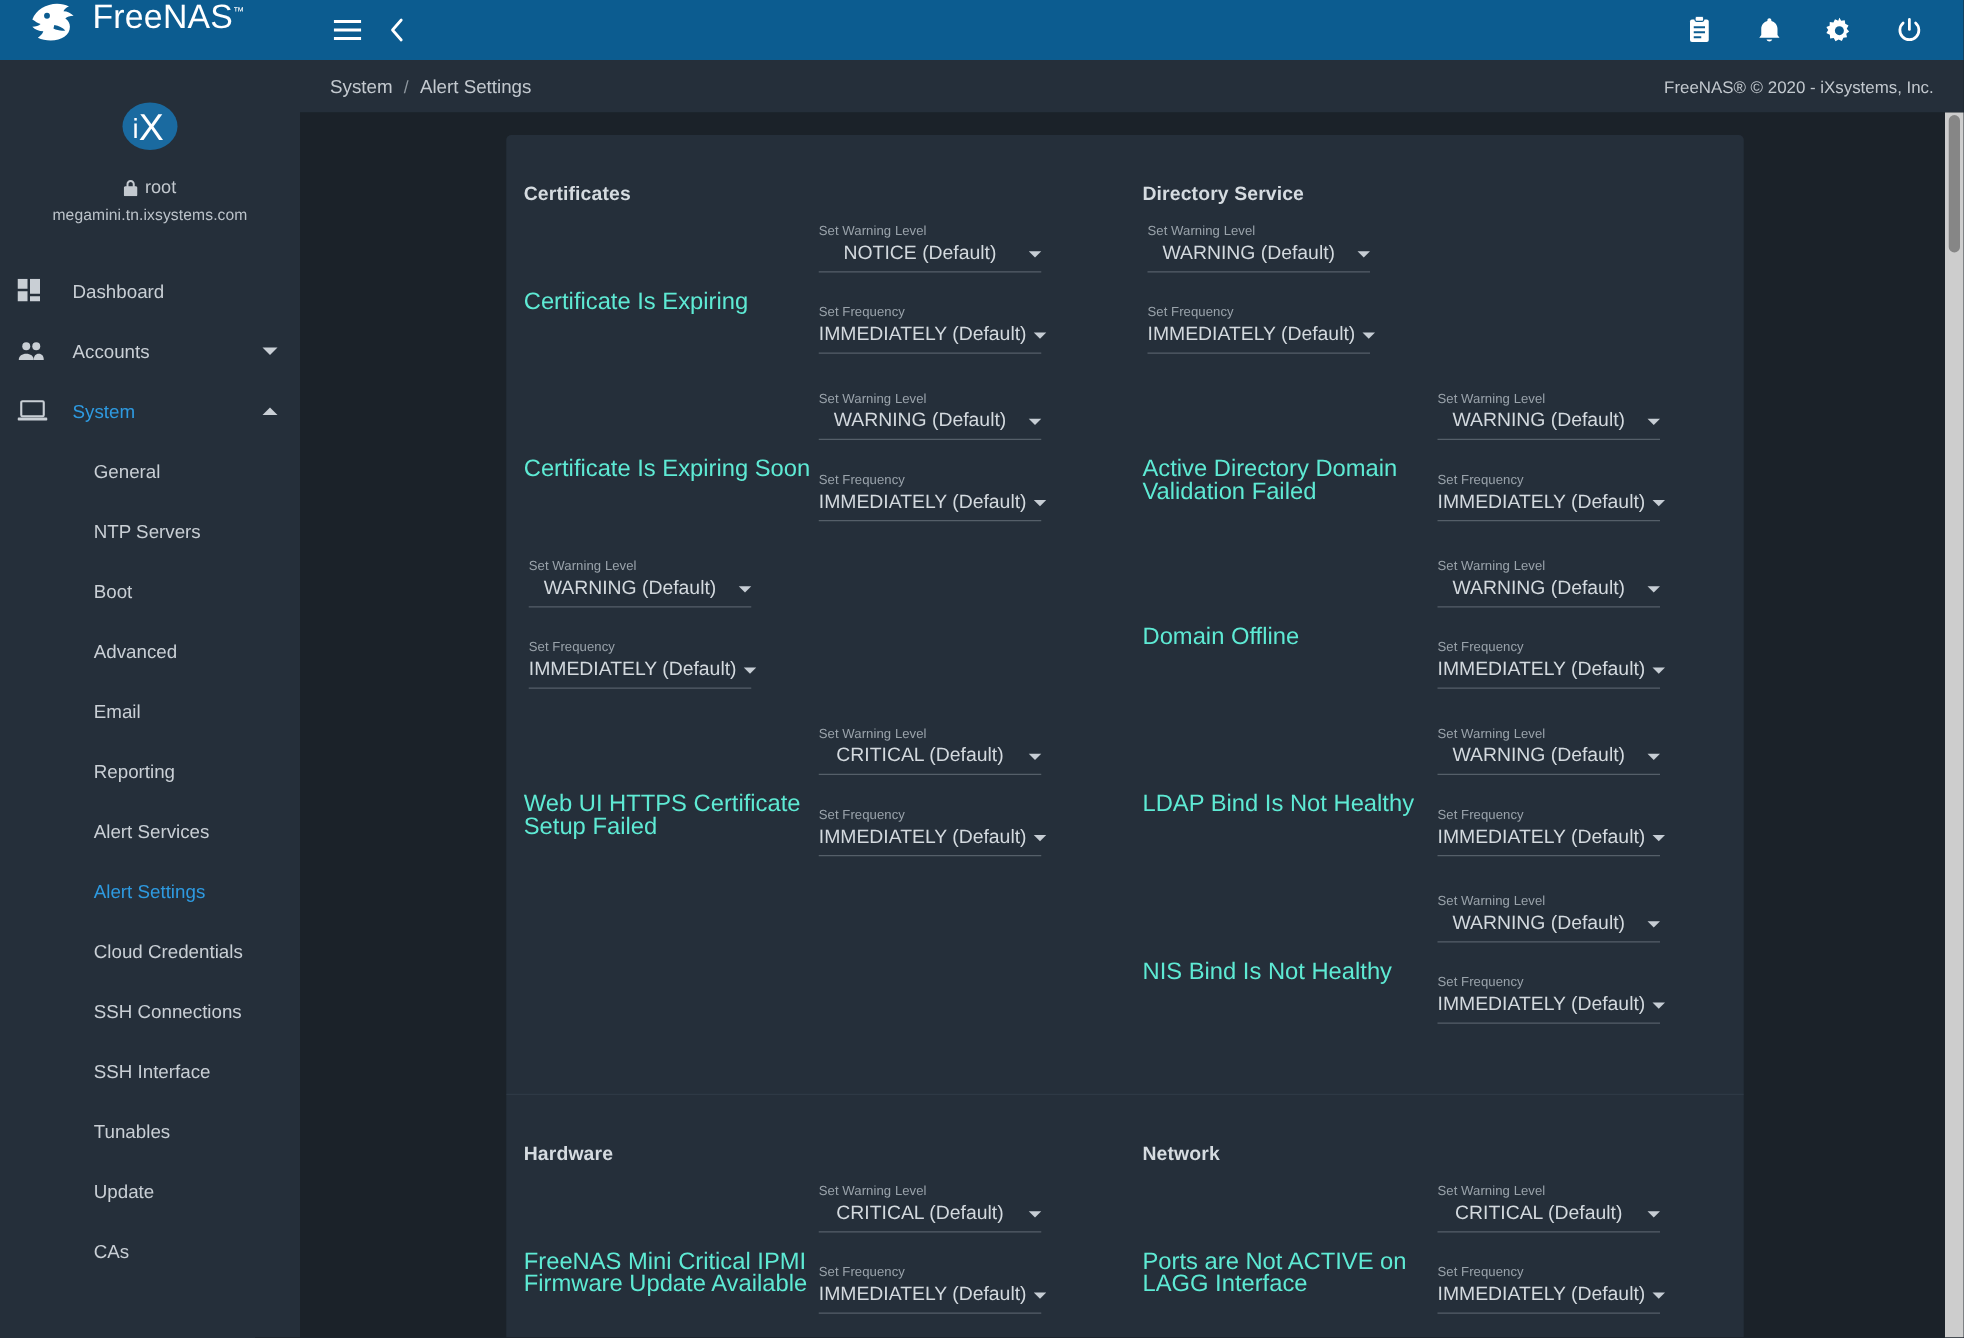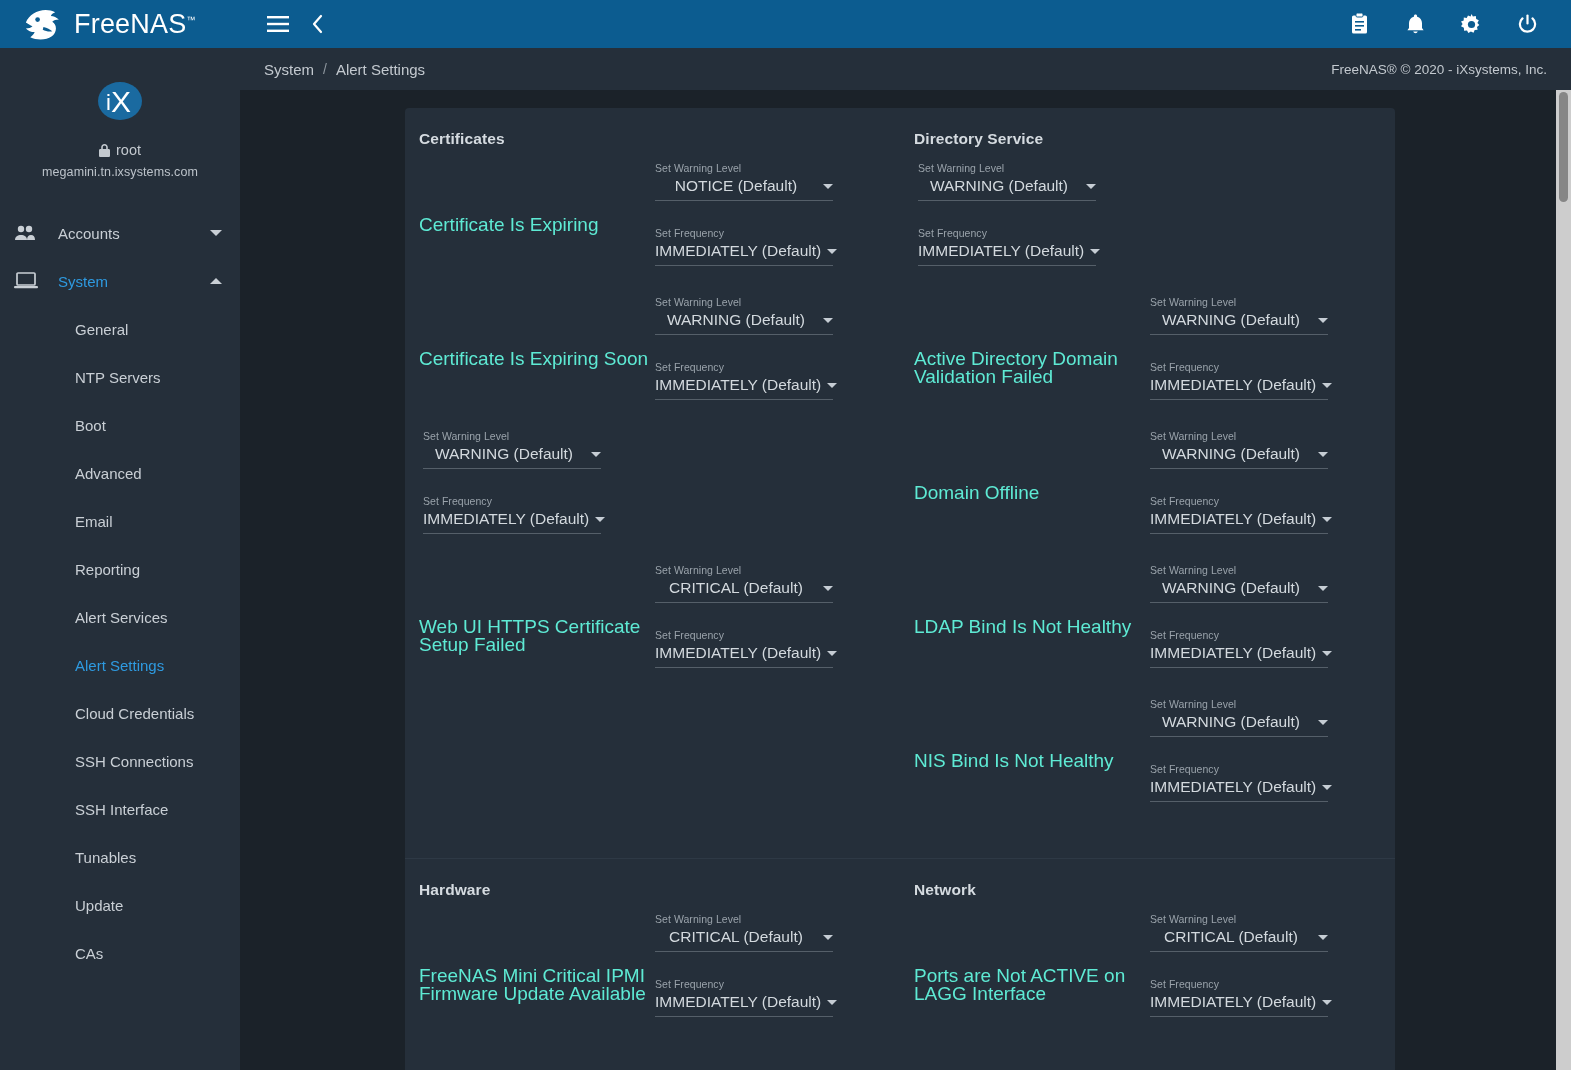--- a/index.html
+++ b/index.html
@@ -17,21 +17,21 @@
   .sidebar {
     width: 240px; height: 1070px;
     background: #252f3a;
     flex: 0 0 240px;
     overflow: hidden;
     position: relative;
     z-index: 3;
   }
   .brand {
     height: 48px; background: #0c5c90;
-    display: flex; align-items: center; gap: 10px;
+    display: flex; gap: 10px;
     padding-left: 20px;
   }
   .brand-logo { width: 44px; height: 34px; flex: 0 0 44px; }
   .brand-text {
     color: #fff; font-size: 27px; letter-spacing: .2px;
     font-weight: 400; position: relative; line-height: 1;
   }
   .brand-tm { font-size: 9px; vertical-align: super; }
 
   .profile { padding: 28px 0 12px; text-align: center; }
@@ -121,21 +121,21 @@
     background: #252f3a;
     border-radius: 4px;
     overflow: hidden;
   }
   .card-section {
     display: flex;
     border-bottom: 1px solid #2e3945;
   }
   .card-section:last-child { border-bottom: none; }
   .col {
-    width: 50%; padding: 22px 24px 26px 14px;
+    width: 50%; padding: 39px 24px 26px 14px;
   }
   .group-title {
     color: #d5dbe0; font-size: 15.5px; font-weight: bold;
     margin: 0 0 14px 0; letter-spacing: .1px;
   }
 
   .alert-row {
     display: flex; align-items: flex-start;
     min-height: 134px;
   }
@@ -209,20 +209,31 @@
         <svg class="lock-icon" viewBox="0 0 11 13">
           <path fill="#c3c9cf" d="M5.5 0C3.6 0 2.2 1.4 2.2 3.3V5H1.3C.6 5 0 5.6 0 6.3v5.4C0 12.4.6 13 1.3 13h8.4c.7 0 1.3-.6 1.3-1.3V6.3C11 5.6 10.4 5 9.7 5h-.9V3.3C8.8 1.4 7.4 0 5.5 0zm0 1.6c1 0 1.7.8 1.7 1.7V5H3.8V3.3c0-.9.7-1.7 1.7-1.7z"></path>
         </svg>
         <span>root</span>
       </div>
       <div class="host">megamini.tn.ixsystems.com</div>
     </div>
 
     <nav class="nav">
 
+      <div class="nav-item">
+        <span class="nav-icon">
+          <svg width="20" height="20" viewBox="0 0 20 20">
+            <rect x="0" y="0" width="8" height="8" fill="#c9cfd5"></rect>
+            <rect x="10" y="0" width="8" height="12" fill="#c9cfd5"></rect>
+            <rect x="0" y="10" width="8" height="8" fill="#c9cfd5"></rect>
+            <rect x="10" y="14" width="8" height="4" fill="#c9cfd5"></rect>
+          </svg>
+        </span>
+        <span class="nav-label">Dashboard</span>
+      </div>
 
       <div class="nav-item">
         <span class="nav-icon">
           <svg width="22" height="18" viewBox="0 0 22 18">
             <circle cx="7" cy="5" r="3.2" fill="#c9cfd5"></circle>
             <circle cx="15" cy="5" r="3.2" fill="#c9cfd5"></circle>
             <path d="M1 16c0-3.3 2.7-5 6-5s6 1.7 6 5z" fill="#c9cfd5"></path>
             <path d="M13 16c0-3.3 1.5-5 4-5s4 1.7 4 5z" fill="#c9cfd5"></path>
           </svg>
         </span>

